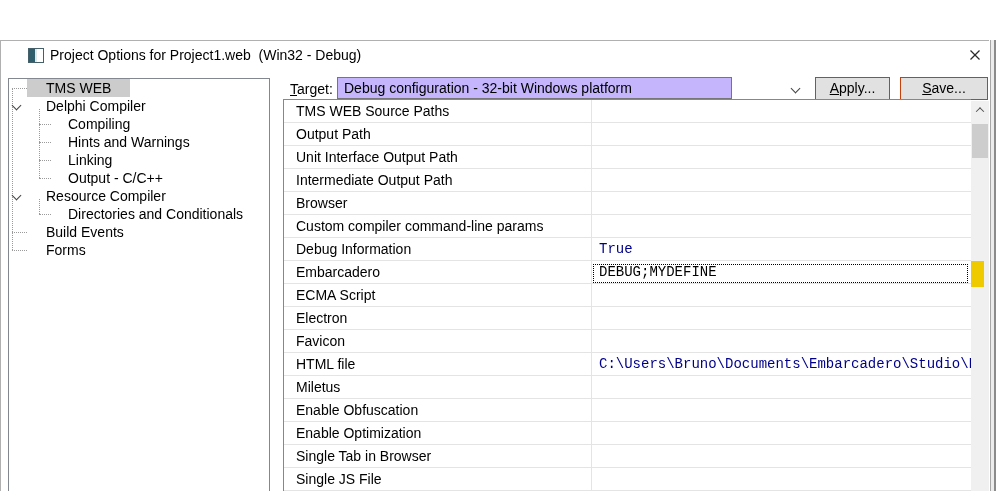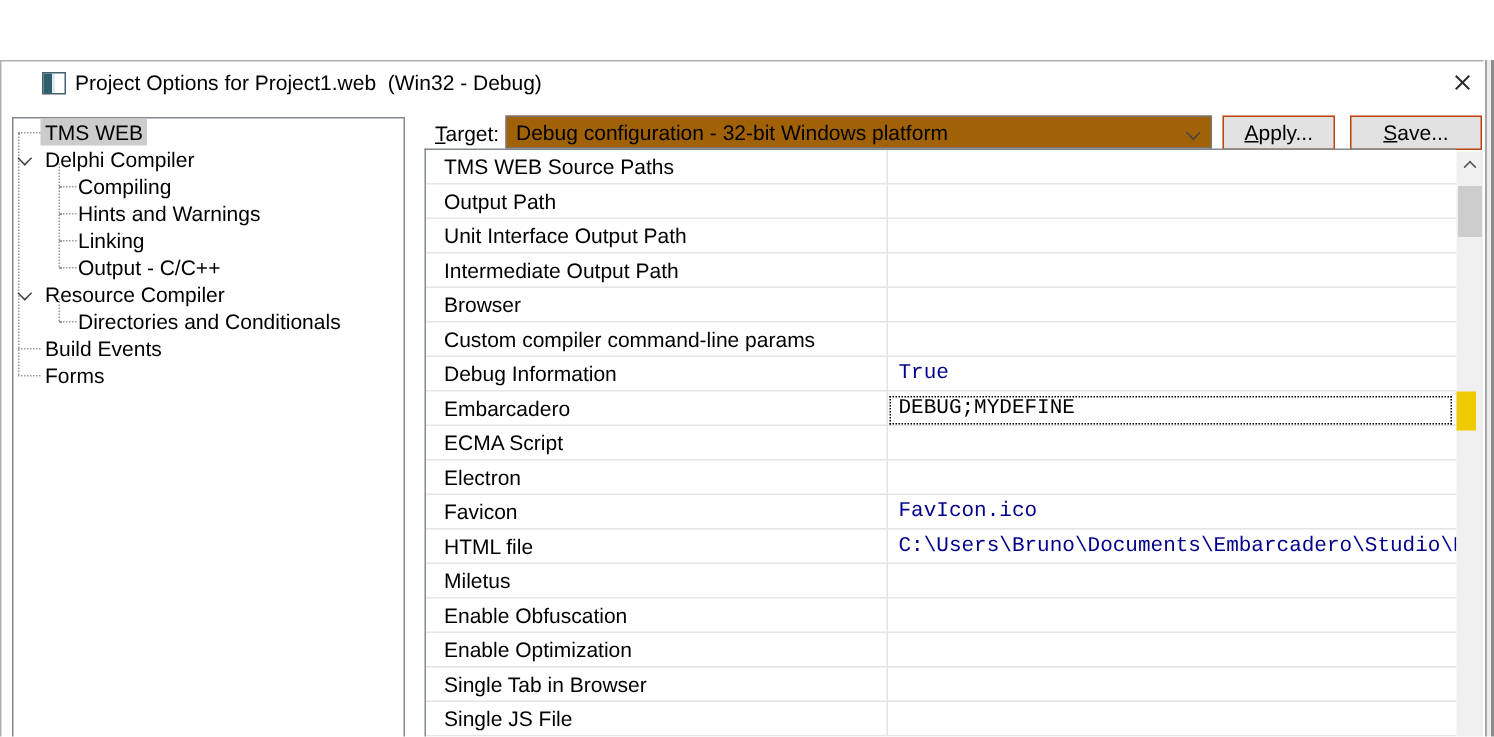--- a/index.html
+++ b/index.html
@@ -18,40 +18,40 @@
   #titlebar { left:0; top:0; width:996px; height:31px; background:#fff; }
   #app-icon { left:28px; top:8px; width:16px; height:15px; border:1px solid #44606b;
               background:linear-gradient(90deg,#2f5f6d 0 6px,#dfe9ea 6px 8px,#ffffff 8px 16px); }
   #title-text { left:50px; top:7px; font-size:14px; white-space:pre; color:#000; }
   #close-btn { left:960px; top:3px; width:30px; height:24px; display:flex; align-items:center; justify-content:center; cursor:default; }
 
   
   #tree-panel { left:8px; top:38px; width:262px; height:453px; background:#fff; border:1px solid #828790; border-bottom:none; }
   #tree { position:relative; width:100%; height:100%; font-size:14px; }
   .titem { position:relative; height:18px; line-height:18px; white-space:nowrap; }
-  .titem .tlabel { display:inline-block; padding:0 3px; }
+  .titem .tlabel { display:inline-block; padding:0 19px; }
   .titem.lvl0 .tlabel { margin-left:18px; }
   .titem.lvl1 .tlabel { margin-left:40px; }
   .titem.selected .tlabel { background:var(--selected-tree-bg,#cccccc); }
   .tconn { position:absolute; top:9px; border-top:1px dotted #9a9a9a; }
   .titem.lvl0 .tconn { left:3px; width:15px; }
   .titem.lvl1 .tconn { left:30px; width:12px; }
   .tchev { display:none; position:absolute; left:4px; top:5px; width:7px; height:7px;
            border-left:1.5px solid #444; border-bottom:1.5px solid #444; transform:rotate(-45deg); }
   .titem.has-chevron .tchev { display:block; }
   .tspine { position:absolute; border-left:1px dotted #9a9a9a; }
   #spine-root { left:3px; top:9px; height:162px; }
   #spine-delphi { left:30px; top:30px; height:69px; }
   #spine-resource { left:30px; top:120px; height:15px; }
 
   
   #target-label { left:290px; top:41px; font-size:14px; }
   .fl-underline { display:inline-block; }
   .fl-underline::first-letter { text-decoration:underline; }
-  #target-combo { left:337px; top:37px; width:471px; height:22px; border:1px solid #767676; background:#a16207;
+  #target-combo { left:337px; top:37px; width:395px; height:22px; border:1px solid #767676; background:#c4b5fd;
                   font-size:14px; line-height:20px; padding-left:6px; white-space:nowrap; overflow:hidden; }
   #combo-chevron { left:792px; top:45px; width:7px; height:7px; border-right:1.5px solid #444; border-bottom:1.5px solid #444; transform:rotate(45deg); }
   .btn { position:absolute; top:37px; height:23px; background:#e1e1e1; border:1px solid #c2410c;
          font-size:14px; text-align:center; line-height:21px; cursor:default; }
   #apply-btn { left:815px; width:75px; }
   #save-btn  { left:900px; width:88px; }
 
   
   #grid { left:283px; top:59px; width:688px; height:430px; border-left:1px solid #828790; border-top:1px solid #828790;
           overflow:hidden; background:transparent; }
@@ -195,21 +195,20 @@
       <div class="grow">
     <div class="gname">ECMA Script</div>
     <div class="gvalue"></div>
   </div>
       <div class="grow">
     <div class="gname">Electron</div>
     <div class="gvalue"></div>
   </div>
       <div class="grow">
     <div class="gname">Favicon</div>
-    <div class="gvalue">FavIcon.ico</div>
   </div>
       <div class="grow">
     <div class="gname">HTML file</div>
     <div class="gvalue">C:\Users\Bruno\Documents\Embarcadero\Studio\Projects\Project1.html</div>
   </div>
       <div class="grow">
     <div class="gname">Miletus</div>
     <div class="gvalue"></div>
   </div>
       <div class="grow">

